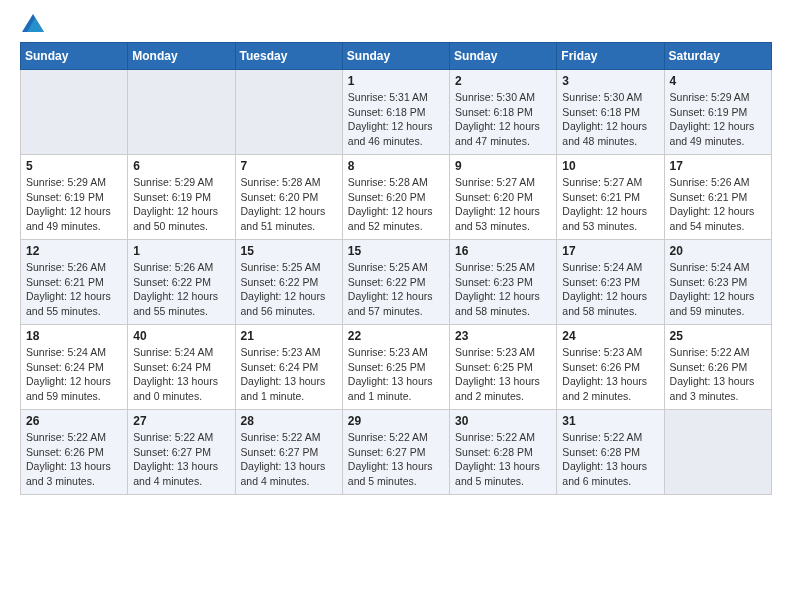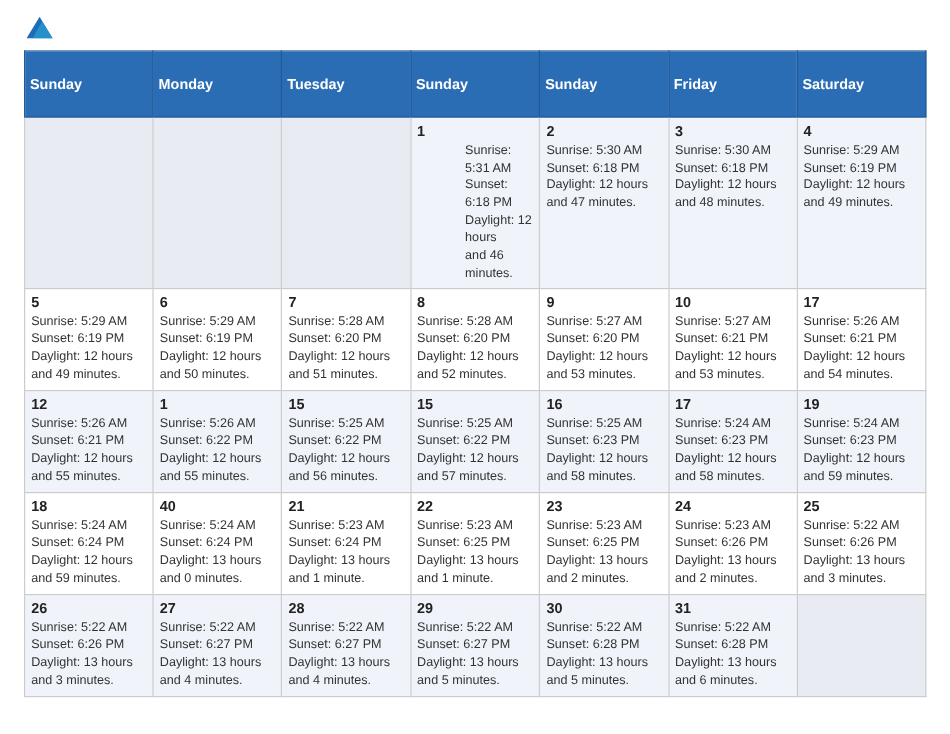--- a/index.html
+++ b/index.html
@@ -47,21 +47,21 @@
       margin-top: 2px;
     }
     .calendar {
       width: 100%;
       border-collapse: collapse;
       font-size: 11px;
     }
     .calendar th {
       background-color: #2a6db5;
       color: white;
-      padding: 20px 4px;
+      padding: 6px 4px;
       text-align: left;
       font-size: 12px;
       font-weight: bold;
       border: 1px solid #1e5a9a;
     }
     .calendar td {
       border: 1px solid #ccc;
       vertical-align: top;
       padding: 4px 5px;
       width: 108px;
@@ -122,21 +122,21 @@
         <th>Saturday</th>
       </tr>
   </thead>
   <tbody id="calendar-body">
   <tr class="row-shaded">
         <td class="empty"></td>
         <td class="empty"></td>
         <td class="empty"></td>
         <td>
           <span class="day-num">1</span>
-          <div class="day-info" style="white-space: pre-line; margin-left: 40px;">Sunrise: 5:31 AM
+          <div class="day-info" style="white-space: pre-line;">Sunrise: 5:31 AM
 Sunset: 6:18 PM
 Daylight: 12 hours
 and 46 minutes.</div>
         </td>
         <td>
           <span class="day-num">2</span>
           <div class="day-info" style="white-space: pre-line;">Sunrise: 5:30 AM
 Sunset: 6:18 PM
 Daylight: 12 hours
 and 47 minutes.</div>
@@ -244,21 +244,21 @@
 and 58 minutes.</div>
         </td>
         <td>
           <span class="day-num">17</span>
           <div class="day-info" style="white-space: pre-line;">Sunrise: 5:24 AM
 Sunset: 6:23 PM
 Daylight: 12 hours
 and 58 minutes.</div>
         </td>
         <td>
-          <span class="day-num">19</span>
+          <span class="day-num">20</span>
           <div class="day-info" style="white-space: pre-line;">Sunrise: 5:24 AM
 Sunset: 6:23 PM
 Daylight: 12 hours
 and 59 minutes.</div>
         </td>
       </tr>
       <tr>
         <td>
           <span class="day-num">18</span>
           <div class="day-info" style="white-space: pre-line;">Sunrise: 5:24 AM

